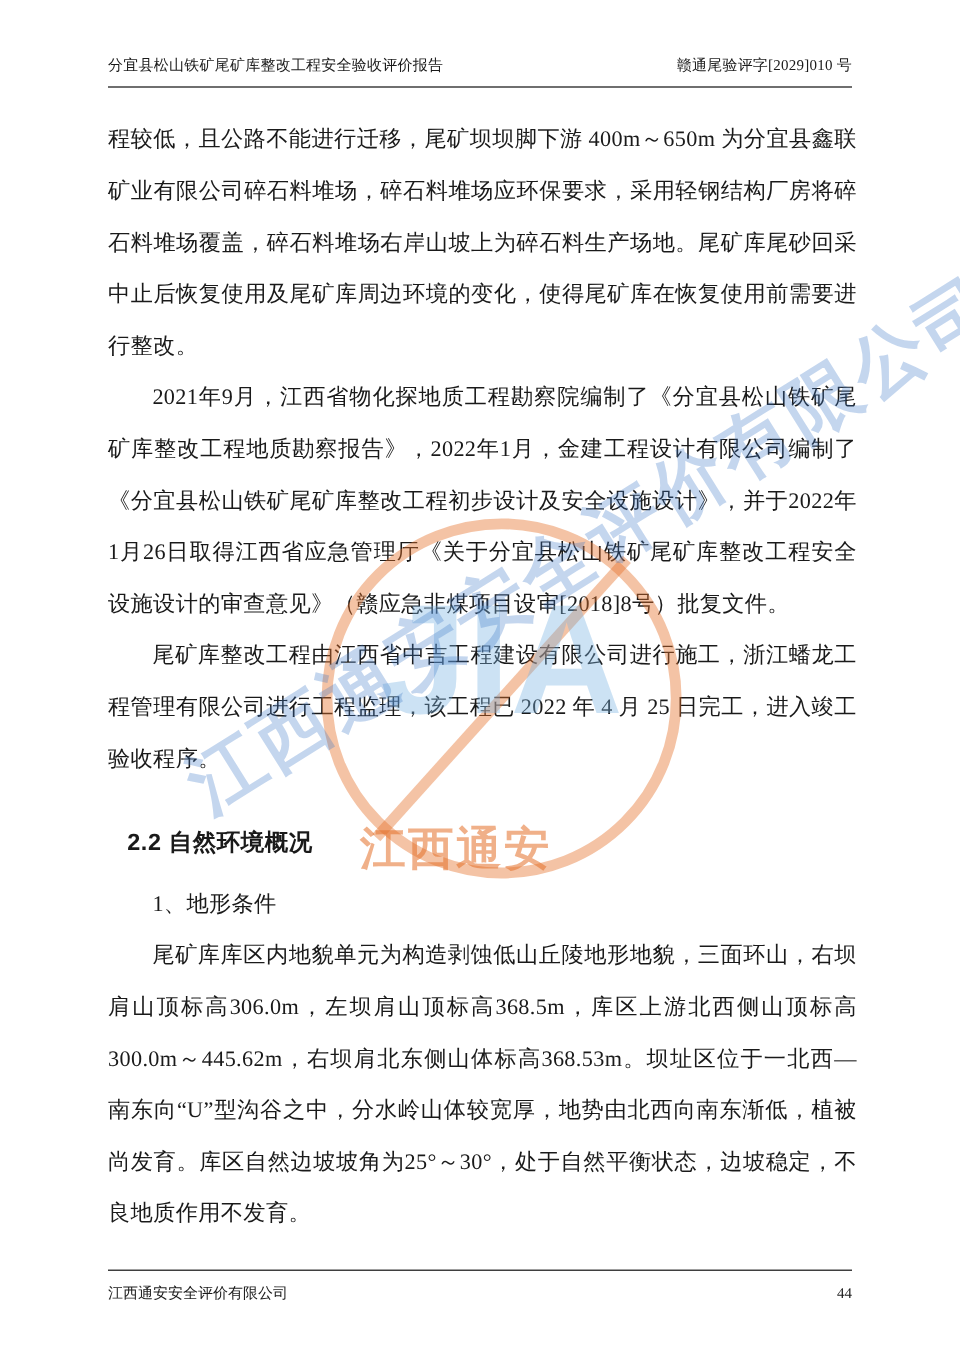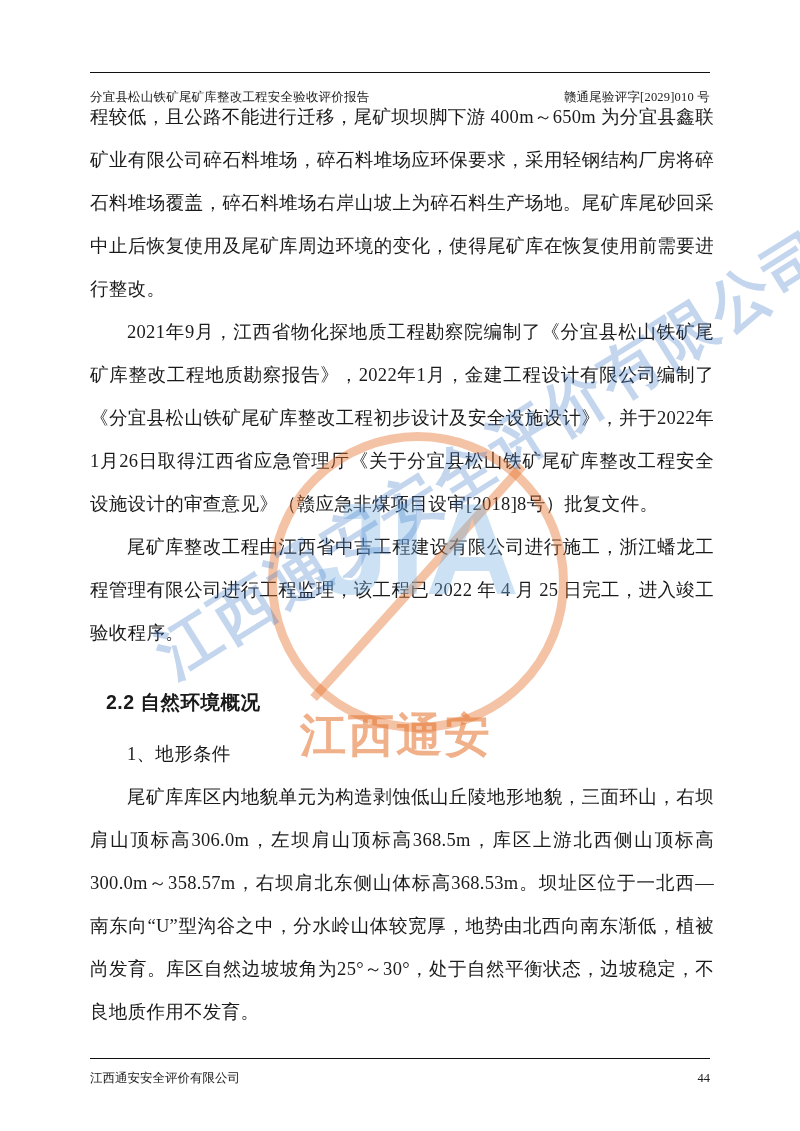--- a/index.html
+++ b/index.html
@@ -22,21 +22,20 @@
     position: absolute;
     top: 46px;
     left: 90px;
     width: 620px;
     display: flex;
     justify-content: space-between;
     align-items: flex-end;
     font-size: 12.5px;
     letter-spacing: 0.2px;
     color: #1a1a1a;
-    margin-top: 43px;
   }
   .header-rule {
     position: absolute;
     top: 72px;
     left: 90px;
     width: 620px;
     height: 1px;
     background: #111111;
   }
 
@@ -146,22 +145,22 @@
     text-align: center;
     font-size: 130px;
     font-weight: bold;
     line-height: 130px;
     color: rgba(120, 180, 225, 0.38);
     font-family: "Liberation Sans", "DejaVu Sans", sans-serif;
   }
   .wm-brand {
     position: absolute;
     left: 300px;
-    top: 705px;
-    font-size: 46px;
+    top: 682px;
+    font-size: 38px;
     font-weight: bold;
     color: rgba(228, 112, 40, 0.55);
     font-family: "Liberation Sans", "DejaVu Sans", sans-serif;
     letter-spacing: 2px;
     white-space: nowrap;
   }
 </style>
 </head>
 <body>
 
@@ -184,21 +183,21 @@
   </div>
 
   <div class="content">
     <p class="para">程较低，且公路不能进行迁移，尾矿坝坝脚下游 400m～650m 为分宜县鑫联矿业有限公司碎石料堆场，碎石料堆场应环保要求，采用轻钢结构厂房将碎石料堆场覆盖，碎石料堆场右岸山坡上为碎石料生产场地。尾矿库尾砂回采中止后恢复使用及尾矿库周边环境的变化，使得尾矿库在恢复使用前需要进行整改。</p>
     <p class="para indent">2021年9月，江西省物化探地质工程勘察院编制了《分宜县松山铁矿尾矿库整改工程地质勘察报告》，2022年1月，金建工程设计有限公司编制了《分宜县松山铁矿尾矿库整改工程初步设计及安全设施设计》，并于2022年1月26日取得江西省应急管理厅《关于分宜县松山铁矿尾矿库整改工程安全设施设计的审查意见》（赣应急非煤项目设审[2018]8号）批复文件。</p>
     <p class="para indent">尾矿库整改工程由江西省中吉工程建设有限公司进行施工，浙江蟠龙工程管理有限公司进行工程监理，该工程已 2022 年 4 月 25 日完工，进入竣工验收程序。</p>
     <div class="gap-sm"></div>
     <h2 class="section">2.2 自然环境概况</h2>
     <div class="gap-xs"></div>
     <p class="para indent">1、地形条件</p>
-    <p class="para indent">尾矿库库区内地貌单元为构造剥蚀低山丘陵地形地貌，三面环山，右坝肩山顶标高306.0m，左坝肩山顶标高368.5m，库区上游北西侧山顶标高300.0m～358.57m，右坝肩北东侧山体标高368.53m。坝址区位于一北西—南东向“U”型沟谷之中，分水岭山体较宽厚，地势由北西向南东渐低，植被尚发育。库区自然边坡坡角为25°～30°，处于自然平衡状态，边坡稳定，不良地质作用不发育。</p>
+    <p class="para indent">尾矿库库区内地貌单元为构造剥蚀低山丘陵地形地貌，三面环山，右坝肩山顶标高306.0m，左坝肩山顶标高368.5m，库区上游北西侧山顶标高300.0m～445.62m，右坝肩北东侧山体标高368.53m。坝址区位于一北西—南东向“U”型沟谷之中，分水岭山体较宽厚，地势由北西向南东渐低，植被尚发育。库区自然边坡坡角为25°～30°，处于自然平衡状态，边坡稳定，不良地质作用不发育。</p>
   </div>
 
   <div class="footer-rule"></div>
   <div class="footer">
     <span>江西通安安全评价有限公司</span>
     <span>44</span>
   </div>
 
 </div>
 

